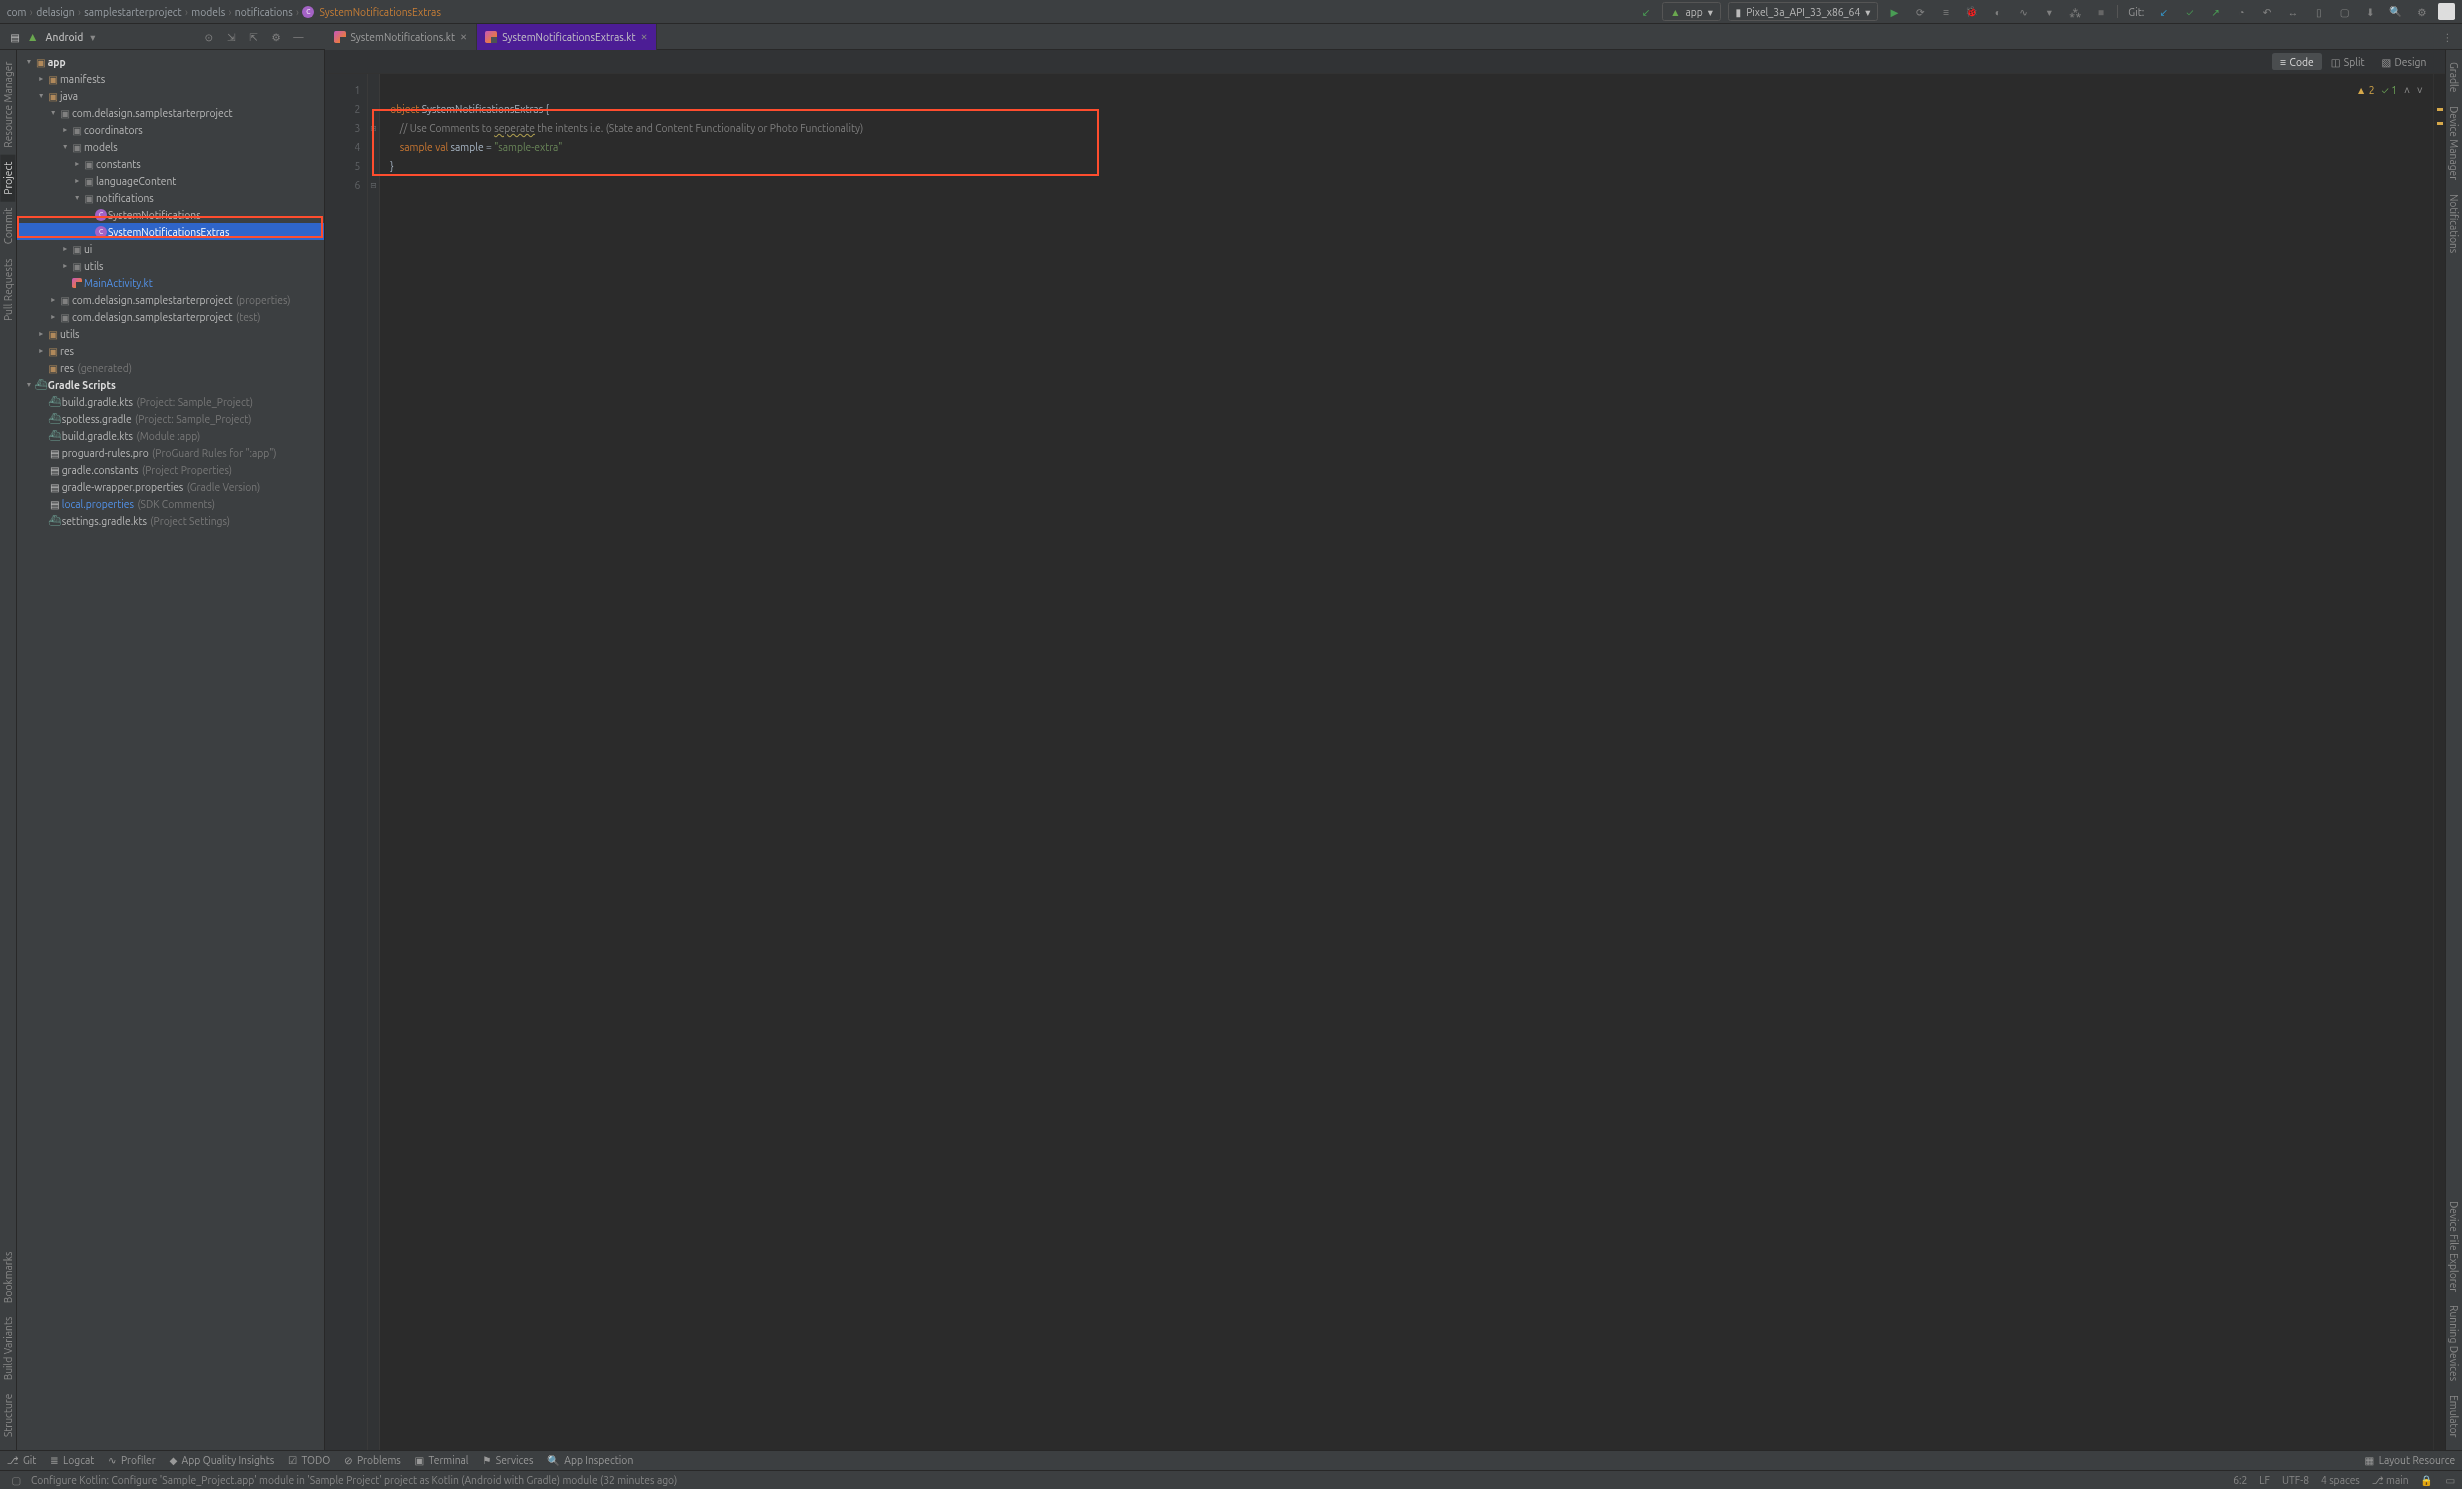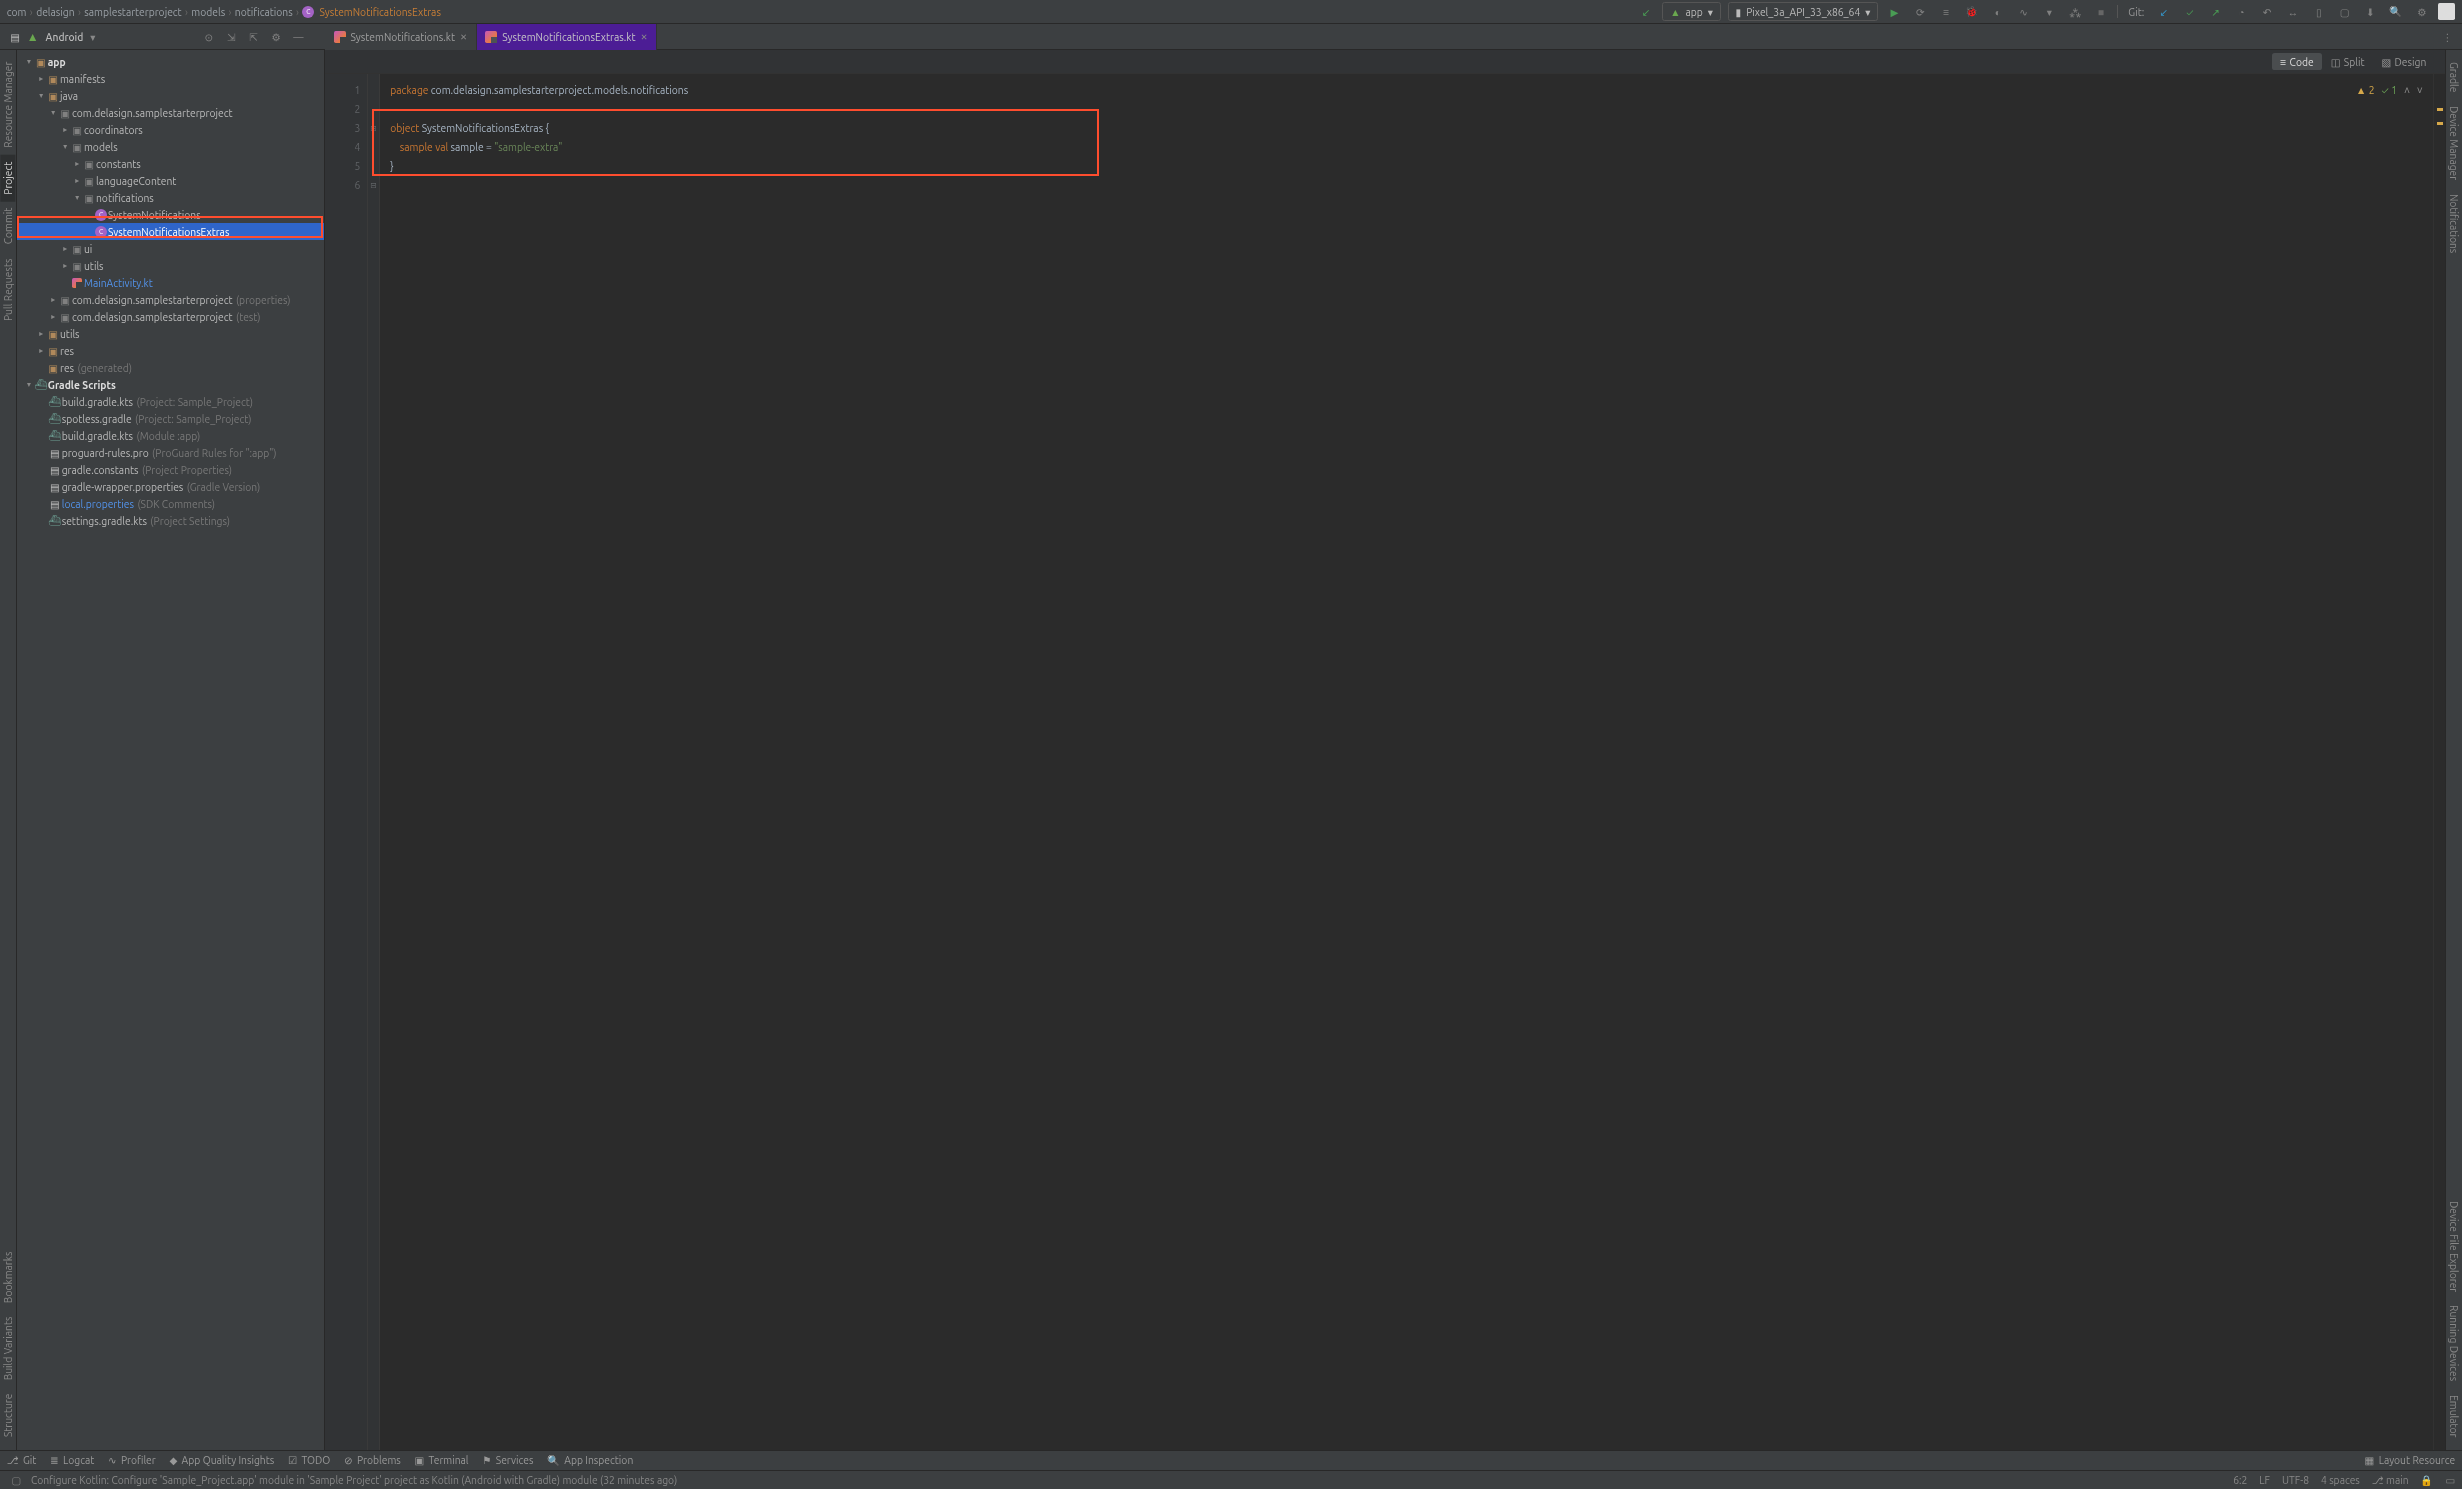--- a/index.html
+++ b/index.html
@@ -413,23 +413,23 @@
       </div>
       <div class="fold-gutter">
         <div class="fold-mark"></div>
           <div class="fold-mark"></div>
         <div class="fold-mark">⊟</div>
         <div class="fold-mark"></div>
           <div class="fold-mark"></div>
         <div class="fold-mark">⊟</div>
       </div>
       <div class="code">
-        <div><span class="kw">package</span> <span class="pkg">com.delasign.samplestarterproject.models.notifications</span></div>
         <div>&nbsp;</div>
         <div><span class="kw">object</span> <span class="ident">SystemNotificationsExtras</span> <span class="ident">{</span></div>
+        <div>&nbsp;&nbsp;&nbsp;&nbsp;<span class="cmt"><span>// Use Comments to </span><span class="warn">seperate</span><span> the intents i.e. (State and Content Functionality or Photo Functionality)</span></span></div>
         <div>&nbsp;&nbsp;&nbsp;&nbsp;<span class="kw">sample</span> <span class="kw">val</span> <span class="ident">sample</span> <span>=</span> <span class="str">"sample-extra"</span></div>
         <div><span class="ident">}</span></div>
 
         <div class="hl-box-code" style="left:-8.5px; top:35px; width:727px; height:67px;"></div>
 
         <div class="inspections">
           <span class="insp-warn">
               <span>▲</span>
               <span>2</span>
             </span>

